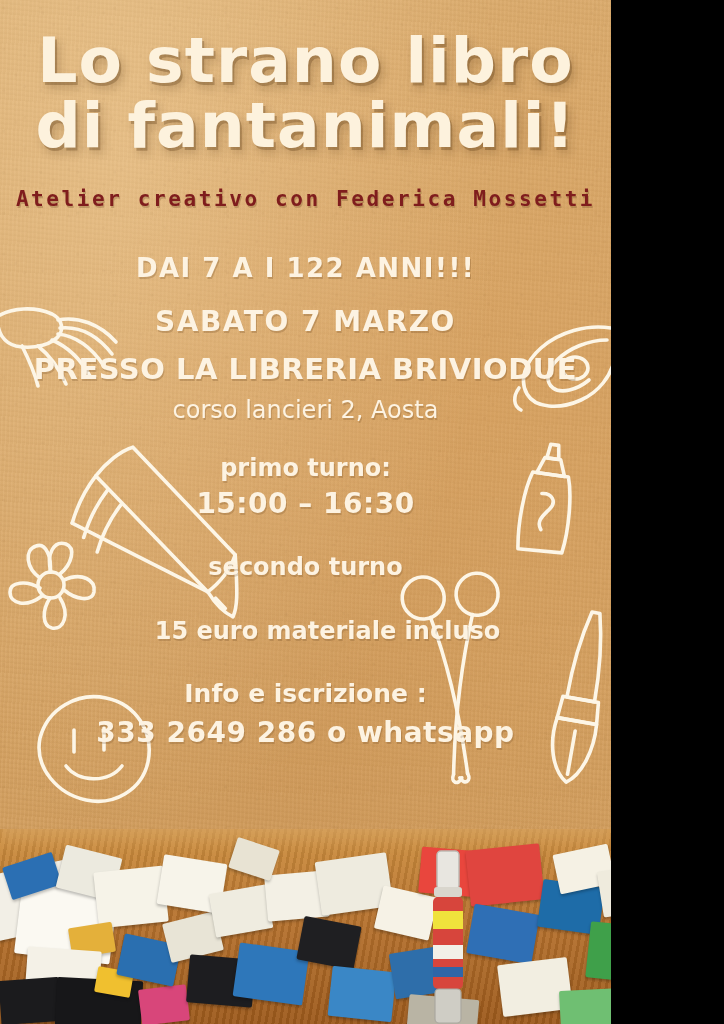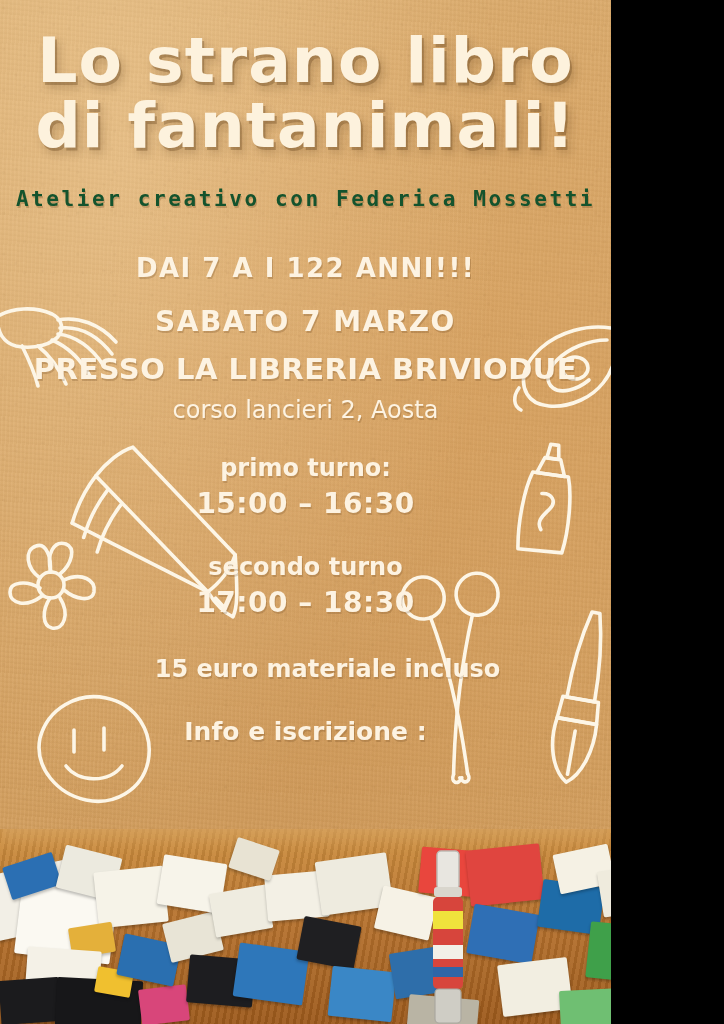--- a/index.html
+++ b/index.html
@@ -78,21 +78,21 @@
   }
   .title .l1 { display: block; }
   .title .l2 { display: block; margin-top: 4px; }
 
   .subtitle {
     margin: 30px 0 0;
     font-family: "DejaVu Sans Mono", monospace;
     font-weight: 700;
     font-size: 21px;
     letter-spacing: 2.6px;
-    color: #14532d;
+    color: #7f1d1d;
     text-shadow: 1px 2px 0 rgba(90,55,20,0.25);
   }
 
   .ages {
     margin: 42px 0 0;
     font-family: "DejaVu Sans", sans-serif;
     font-weight: 700;
     font-size: 26px;
     letter-spacing: 1.5px;
     color: #fdf3e2;
@@ -286,25 +286,25 @@
 
     <div class="ages">DAI 7 A I 122 ANNI!!!</div>
     <div class="date">SABATO 7 MARZO</div>
     <div class="venue">PRESSO LA LIBRERIA BRIVIODUE</div>
     <div class="address">corso lancieri 2, Aosta</div>
 
     <div class="slot-label">primo turno:</div>
     <div class="slot-time">15:00 – 16:30</div>
 
     <div class="slot-label second">secondo turno</div>
-    <div class="slot-time">17:00 – 18:30</div>
 
     <div class="price">15 euro materiale incluso</div>
 
     <div class="info-label">Info e iscrizione :</div>
+    <div class="phone">333 2649 286  o whatsapp</div>
   </div>
 
   <div class="photo">
     <div class="tabletop"></div>
     <div class="blurtop"></div>
 
     <div class="scrap" style="left:-10px; top:38px; width:86px; height:66px; background:#f2efe6; transform:rotate(-12deg);"></div>
     <div class="scrap" style="left:18px; top:58px; width:96px; height:72px; background:#fbf9f2; transform:rotate(7deg);"></div>
     <div class="scrap" style="left:6px; top:30px; width:52px; height:34px; background:#2b6fb3; transform:rotate(-18deg);"></div>
     <div class="scrap" style="left:60px; top:22px; width:58px; height:44px; background:#eceadf; transform:rotate(14deg);"></div>

